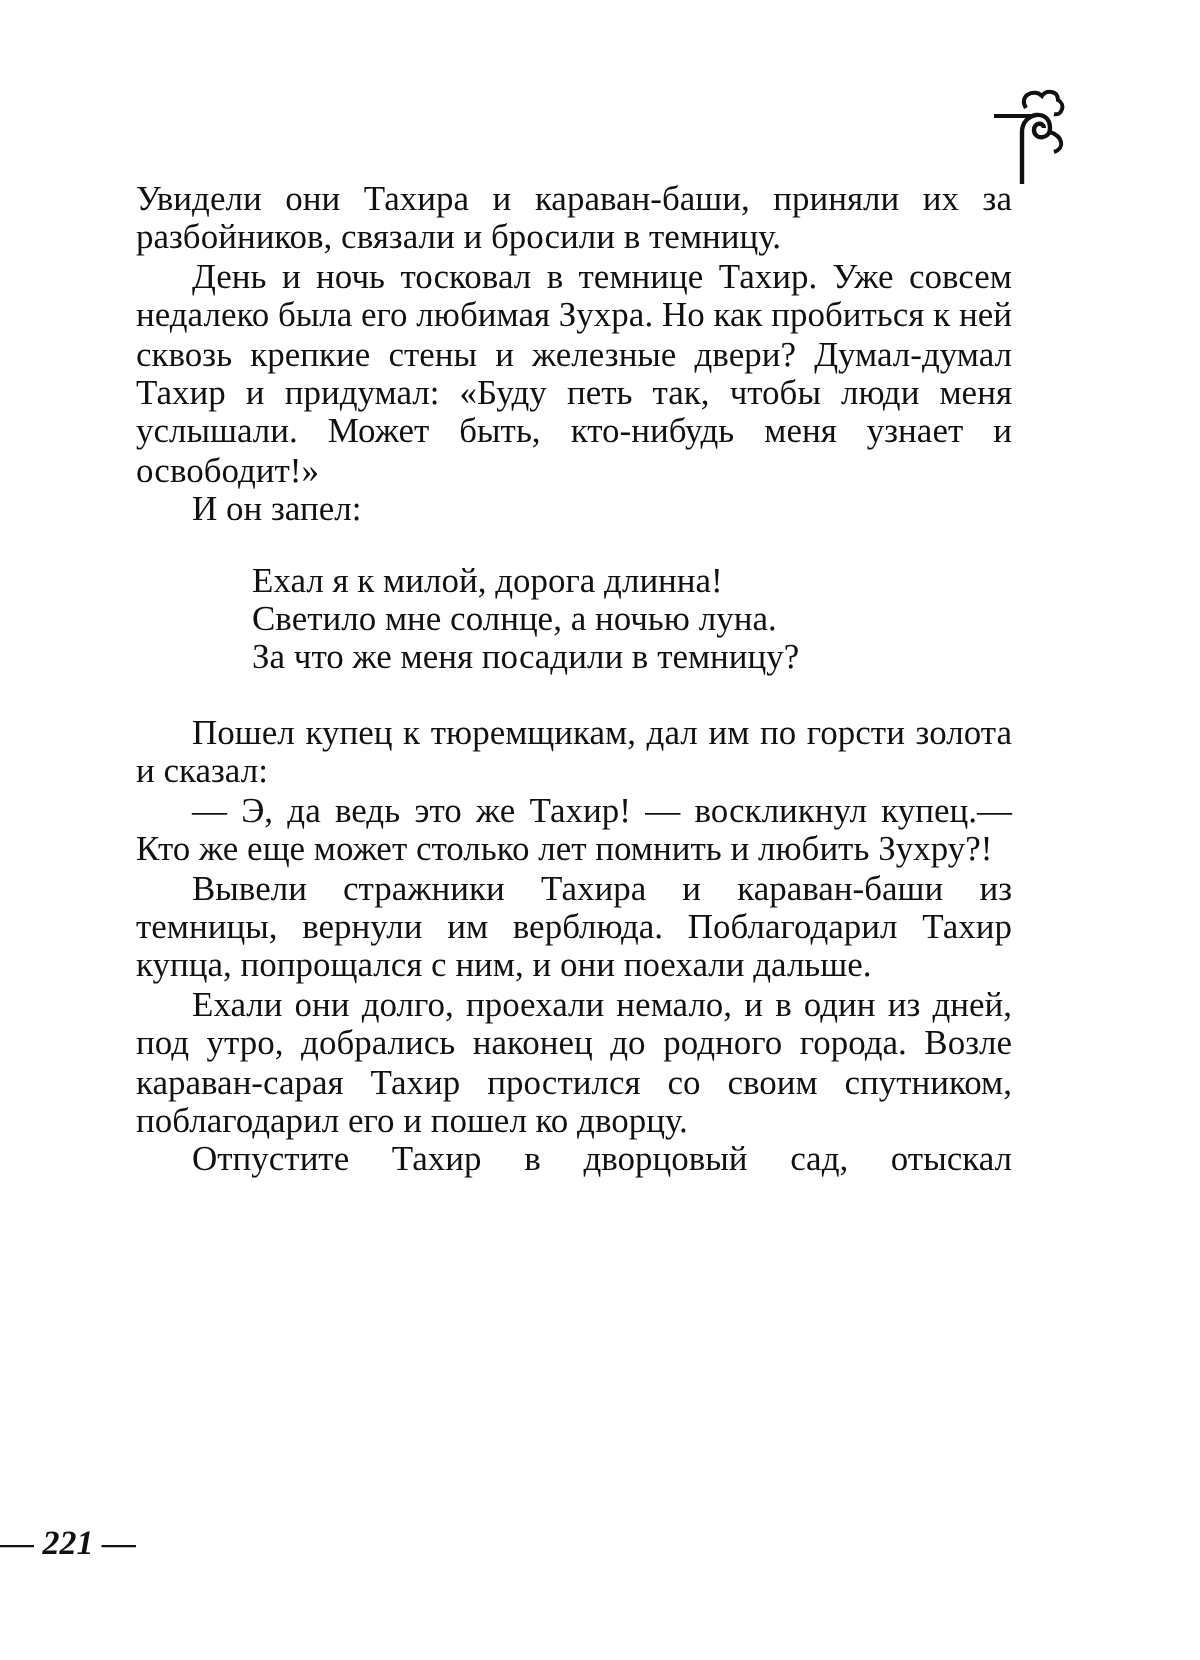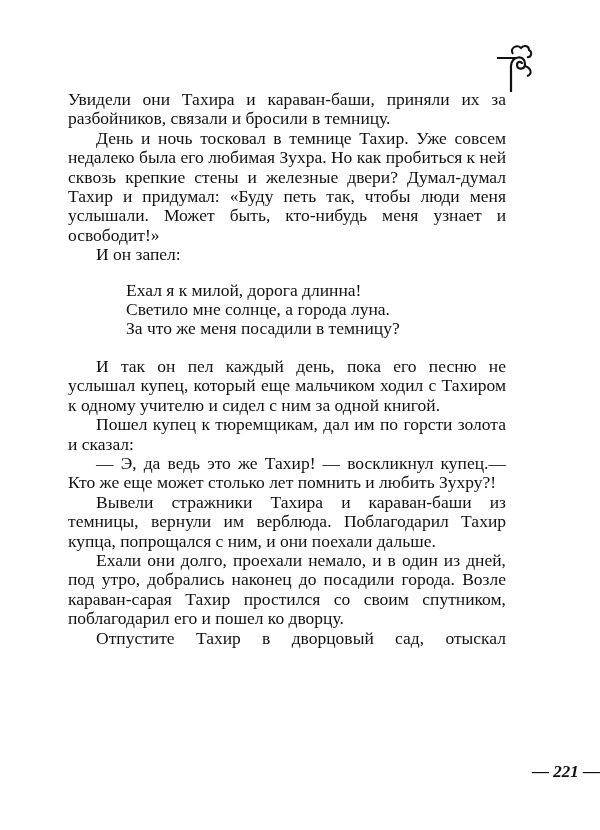--- a/index.html
+++ b/index.html
@@ -11,21 +11,21 @@
     font-stretch: condensed;
     margin-top: 20px;
   }
   .p { margin: 0; text-align: justify; text-align-last: left; text-indent: 28px; }
   .p.noindent { text-indent: 0; }
   .p.last-justify { text-align-last: justify; }
   .verse { margin: 16px 0 18px 58px; }
   .verse div { white-space: nowrap; }
   .ornament { position: absolute; left: 495px; top: 44px; width: 40px; height: 50px; }
   .pagenum {
-    position: absolute; left: 0; width: 600px; top: 762px; text-align: right;
+    position: absolute; left: 0; width: 600px; top: 762px; text-align: left;
     font-family: "Liberation Serif", serif; font-style: italic; font-weight: bold;
     font-size: 17px; color: #111;
   }
 </style>
 </head>
 <body>
 
 <svg class="ornament" viewBox="0 0 40 50">
   <path d="M2 14 L22 14" stroke="#111" stroke-width="2" fill="none"></path>
   <path d="M16 48 L16 22 C16 12 30 10 30 20 C30 26 22 26 22 21 C22 17 27 17 27 20" stroke="#111" stroke-width="2.2" fill="none"></path>
@@ -33,25 +33,24 @@
   <path d="M30 22 C36 24 38 30 32 32" stroke="#111" stroke-width="2" fill="none"></path>
 </svg>
 
 <div class="page">
   <p class="p noindent">Увидели они Тахира и караван-баши, приняли их за разбойников, связали и бросили в темницу.</p>
   <p class="p">День и ночь тосковал в темнице Тахир. Уже совсем недалеко была его любимая Зухра. Но как пробиться к ней сквозь крепкие стены и железные двери? Думал-думал Тахир и придумал: «Буду петь так, чтобы люди меня услышали. Может быть, кто-нибудь меня узнает и освободит!»</p>
   <p class="p">И он запел:</p>
 
   <div class="verse">
     <div>Ехал я к милой, дорога длинна!</div>
-    <div>Светило мне солнце, а города луна.</div>
+    <div>Светило мне солнце, а ночью луна.</div>
     <div>За что же меня посадили в темницу?</div>
   </div>
 
-  <p class="p">И так он пел каждый день, пока его песню не услышал купец, который еще мальчиком ходил с Тахиром к одному учителю и сидел с ним за одной книгой.</p>
   <p class="p">Пошел купец к тюремщикам, дал им по горсти золота и сказал:</p>
   <p class="p">— Э, да ведь это же Тахир! — воскликнул купец.— Кто же еще может столько лет помнить и любить Зухру?!</p>
   <p class="p">Вывели стражники Тахира и караван-баши из темницы, вернули им верблюда. Поблагодарил Тахир купца, попрощался с ним, и они поехали дальше.</p>
-  <p class="p">Ехали они долго, проехали немало, и в один из дней, под утро, добрались наконец до посадили города. Возле караван-сарая Тахир простился со своим спутником, поблагодарил его и пошел ко дворцу.</p>
+  <p class="p">Ехали они долго, проехали немало, и в один из дней, под утро, добрались наконец до родного города. Возле караван-сарая Тахир простился со своим спутником, поблагодарил его и пошел ко дворцу.</p>
   <p class="p last-justify">Отпустите Тахир в дворцовый сад, отыскал</p>
 </div>
 
 <div class="pagenum">— 221 —</div>
 
 </body></html>

